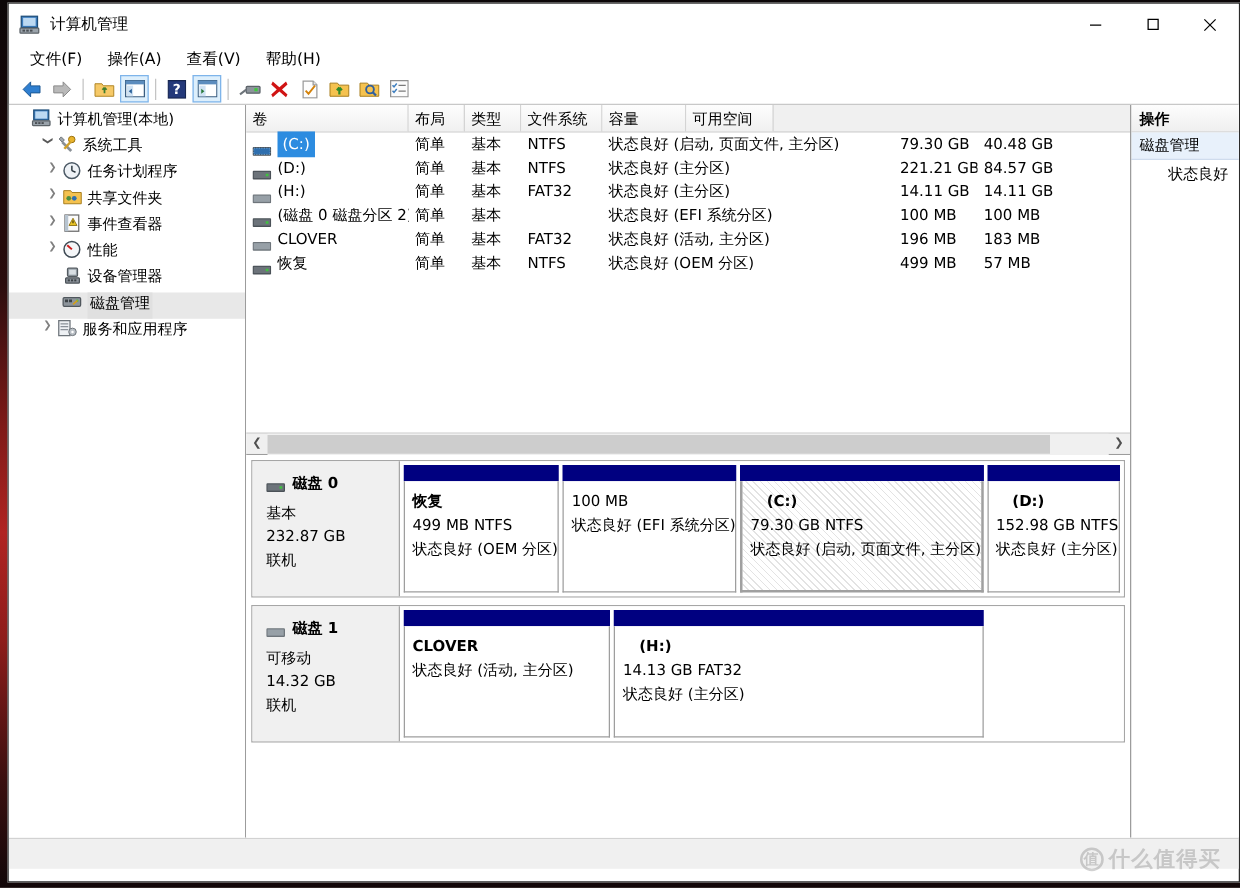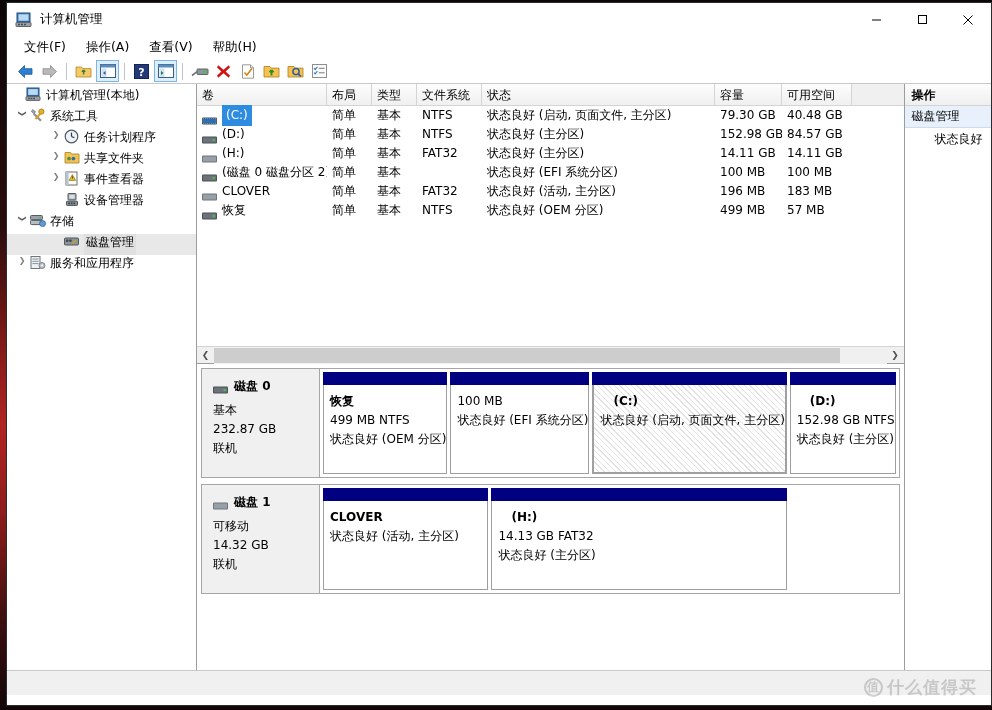--- a/index.html
+++ b/index.html
@@ -81,22 +81,22 @@
   .tw {
     width: 14px; min-width: 14px; text-align: center; color: #6d6d6d; font-size: 9px;
   }
   .tw.chev-right::before { content: "❯"; font-size: 8px; color: #808080; }
   .tw.chev-down::before { content: "❯"; font-size: 8px; color: #5a5a5a; display: inline-block; transform: rotate(90deg); }
   .ticon { width: 18px; min-width: 18px; height: 16px; position: relative; margin-right: 3px; }
   .tlabel { line-height: 16px; }
   .tree-row.selected .tlabel { background: #e0e0e0; padding: 0 2px; }
   
   .lvl0 { padding-left: 4px; }
-  .lvl1 { padding-left: 8px; }
-  .lvl2 { padding-left: 42px; }
+  .lvl1 { padding-left: 24px; }
+  .lvl2 { padding-left: 28px; }
   
   #center-pane {
     flex: 1; position: relative; background: #fff; display: flex; flex-direction: column;
     border-right: 1px solid #9c9c9c;
   }
   
   #vol-list { height: 280px; position: relative; background: #fff; border-bottom: 1px solid #9c9c9c;}
   #vol-header {
     display: flex; height: 22px; background: #f0f0f0;
     border-bottom: 1px solid #d4d4d4;
@@ -382,49 +382,46 @@
             <rect x="3" y="1" width="11" height="13" fill="#fbfbfb" stroke="#6d6d6d"></rect>
             <rect x="3" y="1" width="2.6" height="13" fill="#b7c4d0"></rect>
             <path d="M9.4 3.6 L12.6 9.4 H6.2 Z" fill="#e8c325" stroke="#8a6e0d" stroke-width="0.7"></path>
             <line x1="9.4" y1="5.4" x2="9.4" y2="7.6" stroke="#4a3c06" stroke-width="1"></line>
           </svg>
         </span>
         <span class="tlabel">事件查看器</span>
       </div>
 
 
+      <div class="tree-row lvl2">
+        <span class="tw chev-right"></span>
+        <span class="ticon">
+          <svg width="18" height="15" viewBox="0 0 18 15">
+            <circle cx="8.5" cy="7.5" r="6.3" fill="#f4f6f8" stroke="#3e4a54" stroke-width="1.2"></circle>
+            <line x1="8.5" y1="7.5" x2="4.8" y2="4.2" stroke="#cc1f1f" stroke-width="1.6"></line>
+          </svg>
+        </span>
+        <span class="tlabel">性能</span>
+      </div>
 
       <div class="tree-row lvl2">
         <span class="tw"></span>
         <span class="ticon">
           <svg width="18" height="15" viewBox="0 0 18 15">
             <rect x="5" y="1.5" width="8" height="6.5" rx="0.8" fill="#9aa3ab" stroke="#545b61"></rect>
             <rect x="6.3" y="2.8" width="5.4" height="3.9" fill="#d8dee3"></rect>
             <rect x="3.5" y="9.2" width="11" height="4.2" rx="0.7" fill="#8a9199" stroke="#4a5157"></rect>
             <rect x="5.2" y="10.5" width="1.7" height="1.6" fill="#3b4145"></rect>
             <rect x="7.8" y="10.5" width="1.7" height="1.6" fill="#3b4145"></rect>
             <rect x="10.4" y="10.5" width="1.7" height="1.6" fill="#3b4145"></rect>
           </svg>
         </span>
         <span class="tlabel">设备管理器</span>
       </div>
 
-      <div class="tree-row lvl1">
-        <span class="tw chev-down"></span>
-        <span class="ticon">
-          <svg width="18" height="15" viewBox="0 0 18 15">
-            <rect x="1.5" y="2.5" width="12" height="4.2" rx="1" fill="#9aa3ab" stroke="#545b61"></rect>
-            <rect x="1.5" y="7.4" width="12" height="4.2" rx="1" fill="#b6bec5" stroke="#545b61"></rect>
-            <circle cx="11.2" cy="4.6" r="0.9" fill="#3fc23f"></circle>
-            <circle cx="11.2" cy="9.5" r="0.9" fill="#3fc23f"></circle>
-            <circle cx="13.6" cy="10.6" r="3" fill="#5f9bd6" stroke="#2b5c92" stroke-width="0.7"></circle>
-          </svg>
-        </span>
-        <span class="tlabel">存储</span>
-      </div>
 
       <div class="tree-row lvl2 selected">
         <span class="tw"></span>
         <span class="ticon">
           <svg width="18" height="15" viewBox="0 0 18 15">
             <rect x="1.5" y="4" width="14" height="7" rx="1" fill="#8d949b" stroke="#50575d"></rect>
             <rect x="3" y="5.6" width="2.4" height="2.2" fill="#3b4145"></rect>
             <rect x="6.2" y="5.6" width="2.4" height="2.2" fill="#3b4145"></rect>
             <circle cx="12.8" cy="6.6" r="1" fill="#3fc23f"></circle>
             <path d="M9.5 9.5 l3.5 -3.2" stroke="#d8a014" stroke-width="1.2" fill="none"></path>
@@ -452,21 +449,20 @@
     </div>
 
     <div id="center-pane">
 
       <div id="vol-list">
         <div id="vol-header">
           <div class="vh" style="width:130px">卷</div>
           <div class="vh" style="width:45px">布局</div>
           <div class="vh" style="width:45px">类型</div>
           <div class="vh" style="width:65px">文件系统</div>
-          <div class="vh" style="width:233px">状态</div>
           <div class="vh" style="width:67px">容量</div>
           <div class="vh" style="width:70px">可用空间</div>
         </div>
 
         <div class="vrow">
           <div class="vc" style="width:130px;display:flex;align-items:center;padding-left:2px">
             <span class="volicon">
               <svg width="15" height="8" viewBox="0 0 15 8">
                 <rect x="0" y="0.5" width="15" height="7" rx="1" fill="#4a5157"></rect>
                 <rect x="1" y="1.5" width="13" height="5" fill="#2f6fae"></rect>
@@ -491,21 +487,21 @@
                 <rect x="1" y="1.5" width="13" height="5" fill="#6c737a"></rect>
                 <rect x="10.6" y="3" width="2.2" height="2" fill="#3fc23f"></rect>
               </svg>
             </span>
             <span>(D:)</span>
           </div>
           <div class="vc" style="width:45px">简单</div>
           <div class="vc" style="width:45px">基本</div>
           <div class="vc" style="width:65px">NTFS</div>
           <div class="vc" style="width:233px">状态良好 (主分区)</div>
-          <div class="vc" style="width:67px">152.98 GB</div>
+          <div class="vc" style="width:67px">221.21 GB</div>
           <div class="vc" style="width:70px">84.57 GB</div>
         </div>
 
         <div class="vrow">
           <div class="vc" style="width:130px;display:flex;align-items:center;padding-left:2px">
             <span class="volicon">
               <svg width="15" height="8" viewBox="0 0 15 8">
                 <rect x="0" y="0.5" width="15" height="7" rx="1" fill="#6e757b"></rect>
                 <rect x="1" y="1.5" width="13" height="5" fill="#97a0a7"></rect>
               </svg>
@@ -617,20 +613,21 @@
               <div class="part-body">
                 <div class="pl name"></div>
                 <div class="pl">100 MB</div>
                 <div class="pl">状态良好 (EFI 系统分区)</div>
               </div>
             </div>
             <div class="part selected" style="flex:150">
               <div class="part-band"></div>
               <div class="part-body">
                 <div class="pl name vol">(C:)</div>
+                <div class="pl">79.30 GB NTFS</div>
                 <div class="pl">状态良好 (启动, 页面文件, 主分区)</div>
               </div>
             </div>
             <div class="part" style="flex:166">
               <div class="part-band"></div>
               <div class="part-body">
                 <div class="pl name vol">(D:)</div>
                 <div class="pl">152.98 GB NTFS</div>
                 <div class="pl">状态良好 (主分区)</div>
               </div>

